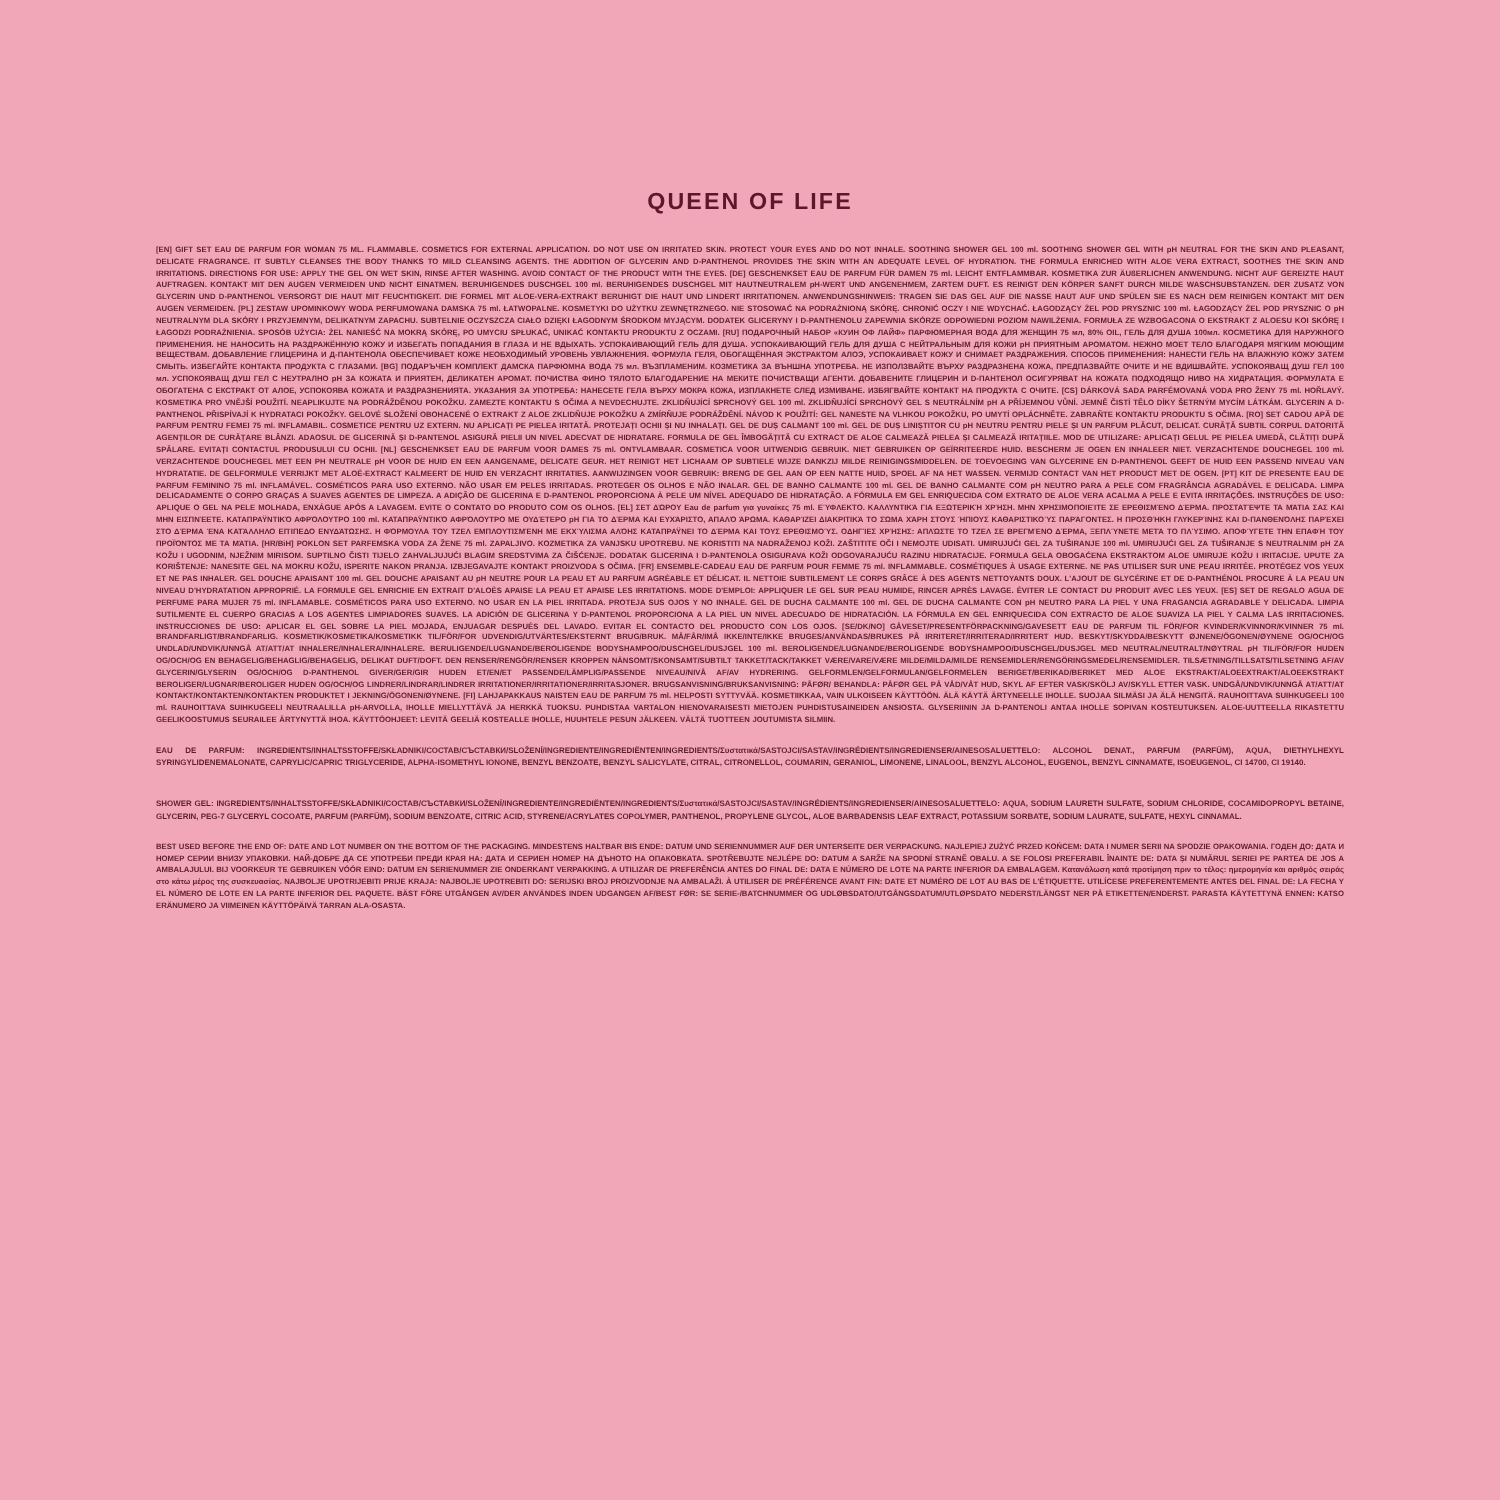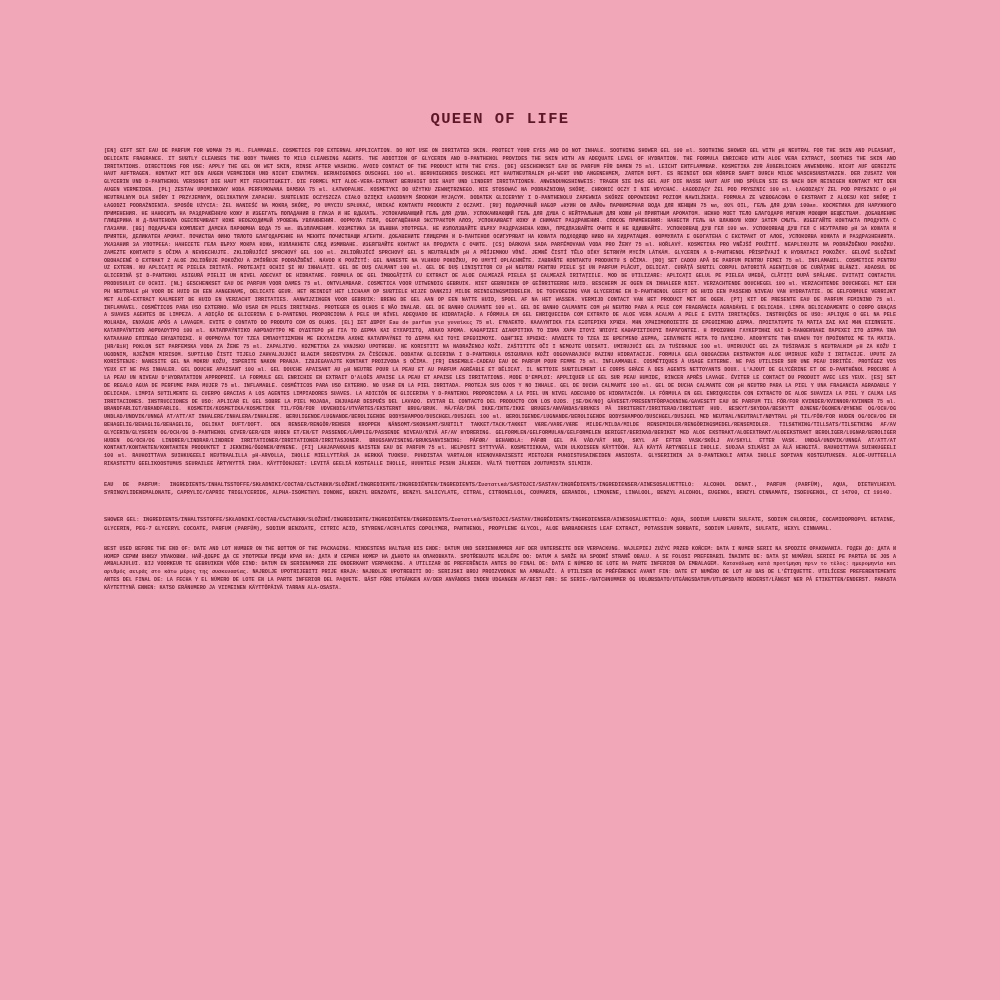--- a/index.html
+++ b/index.html
@@ -17,24 +17,23 @@
     left: 0;
     top: 0;
     width: 1000px;
     height: 1000px;
     background: #f2a7b8;
     box-sizing: border-box;
   }
   .inner {
     position: absolute;
     left: 104px;
-    top: 110px;
+    top: 126px;
     width: 792px;
     height: 760px;
-    font-family: Liberation Mono, monospace;
   }
   .title {
     text-align: center;
     color: #5c1828;
     font-size: 15.5px;
     font-weight: bold;
     letter-spacing: 1.4px;
     margin-bottom: 20px;
   }
   .body-block {

